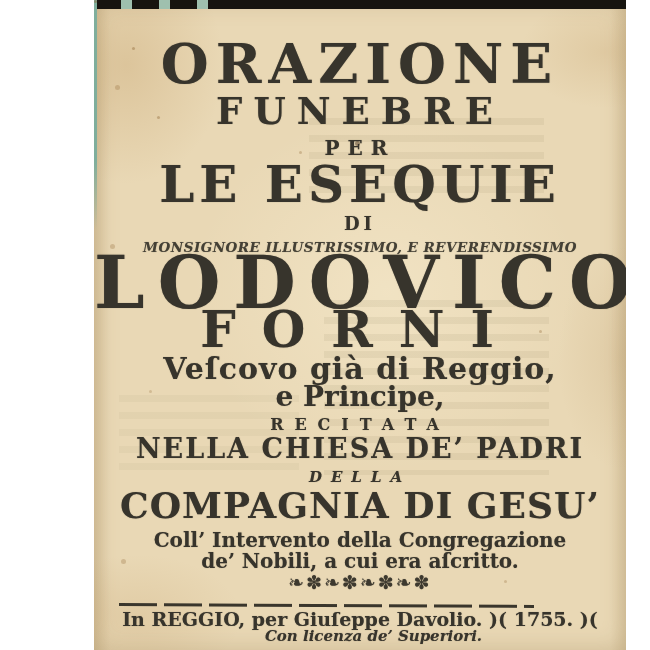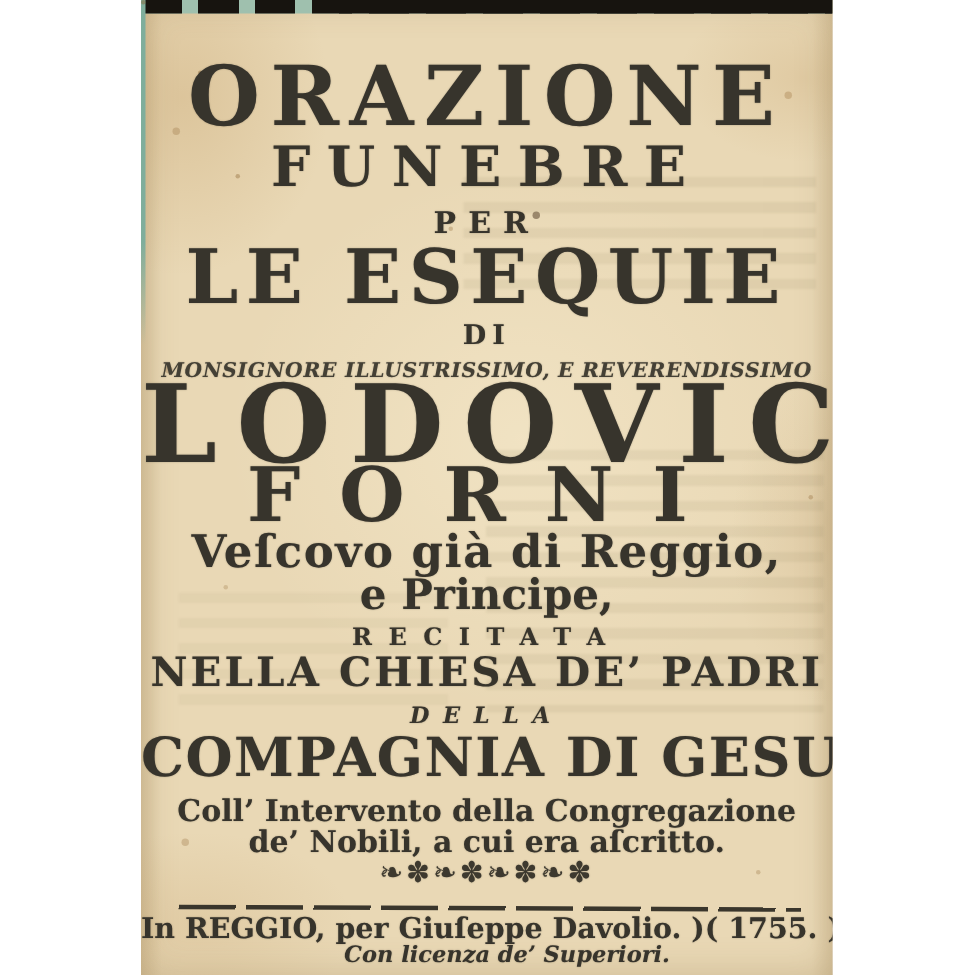--- a/index.html
+++ b/index.html
@@ -2,21 +2,21 @@
 <html><head>
 <meta charset="utf-8">
 <style>
   html,body{margin:0;padding:0;background:#ffffff;}
   .screen{
     position:relative;width:650px;height:650px;background:#ffffff;overflow:hidden;
     font-family:"DejaVu Serif","Liberation Serif",serif;
   }
   
   .paper{
-    position:absolute;left:94px;top:0;width:461px;height:650px;
+    position:absolute;left:94px;top:0;width:532px;height:650px;
     background-color:#e9d8b5;
     background-image:
       radial-gradient(ellipse 140px 170px at 6% 10%, rgba(186,146,88,.28), transparent 70%),
       radial-gradient(ellipse 120px 80px at 96% 8%, rgba(186,146,88,.20), transparent 70%),
       radial-gradient(ellipse 90px 160px at 99% 55%, rgba(176,140,88,.16), transparent 70%),
       radial-gradient(ellipse 150px 90px at 8% 95%, rgba(186,146,88,.18), transparent 70%),
       radial-gradient(ellipse 260px 240px at 55% 45%, rgba(255,246,220,.35), transparent 75%),
       linear-gradient(90deg, rgba(150,120,70,.18) 0, rgba(150,120,70,0) 3%, rgba(150,120,70,0) 97%, rgba(150,120,70,.15) 100%);
     box-shadow: inset 0 0 24px rgba(120,90,45,.25);
     overflow:hidden;

